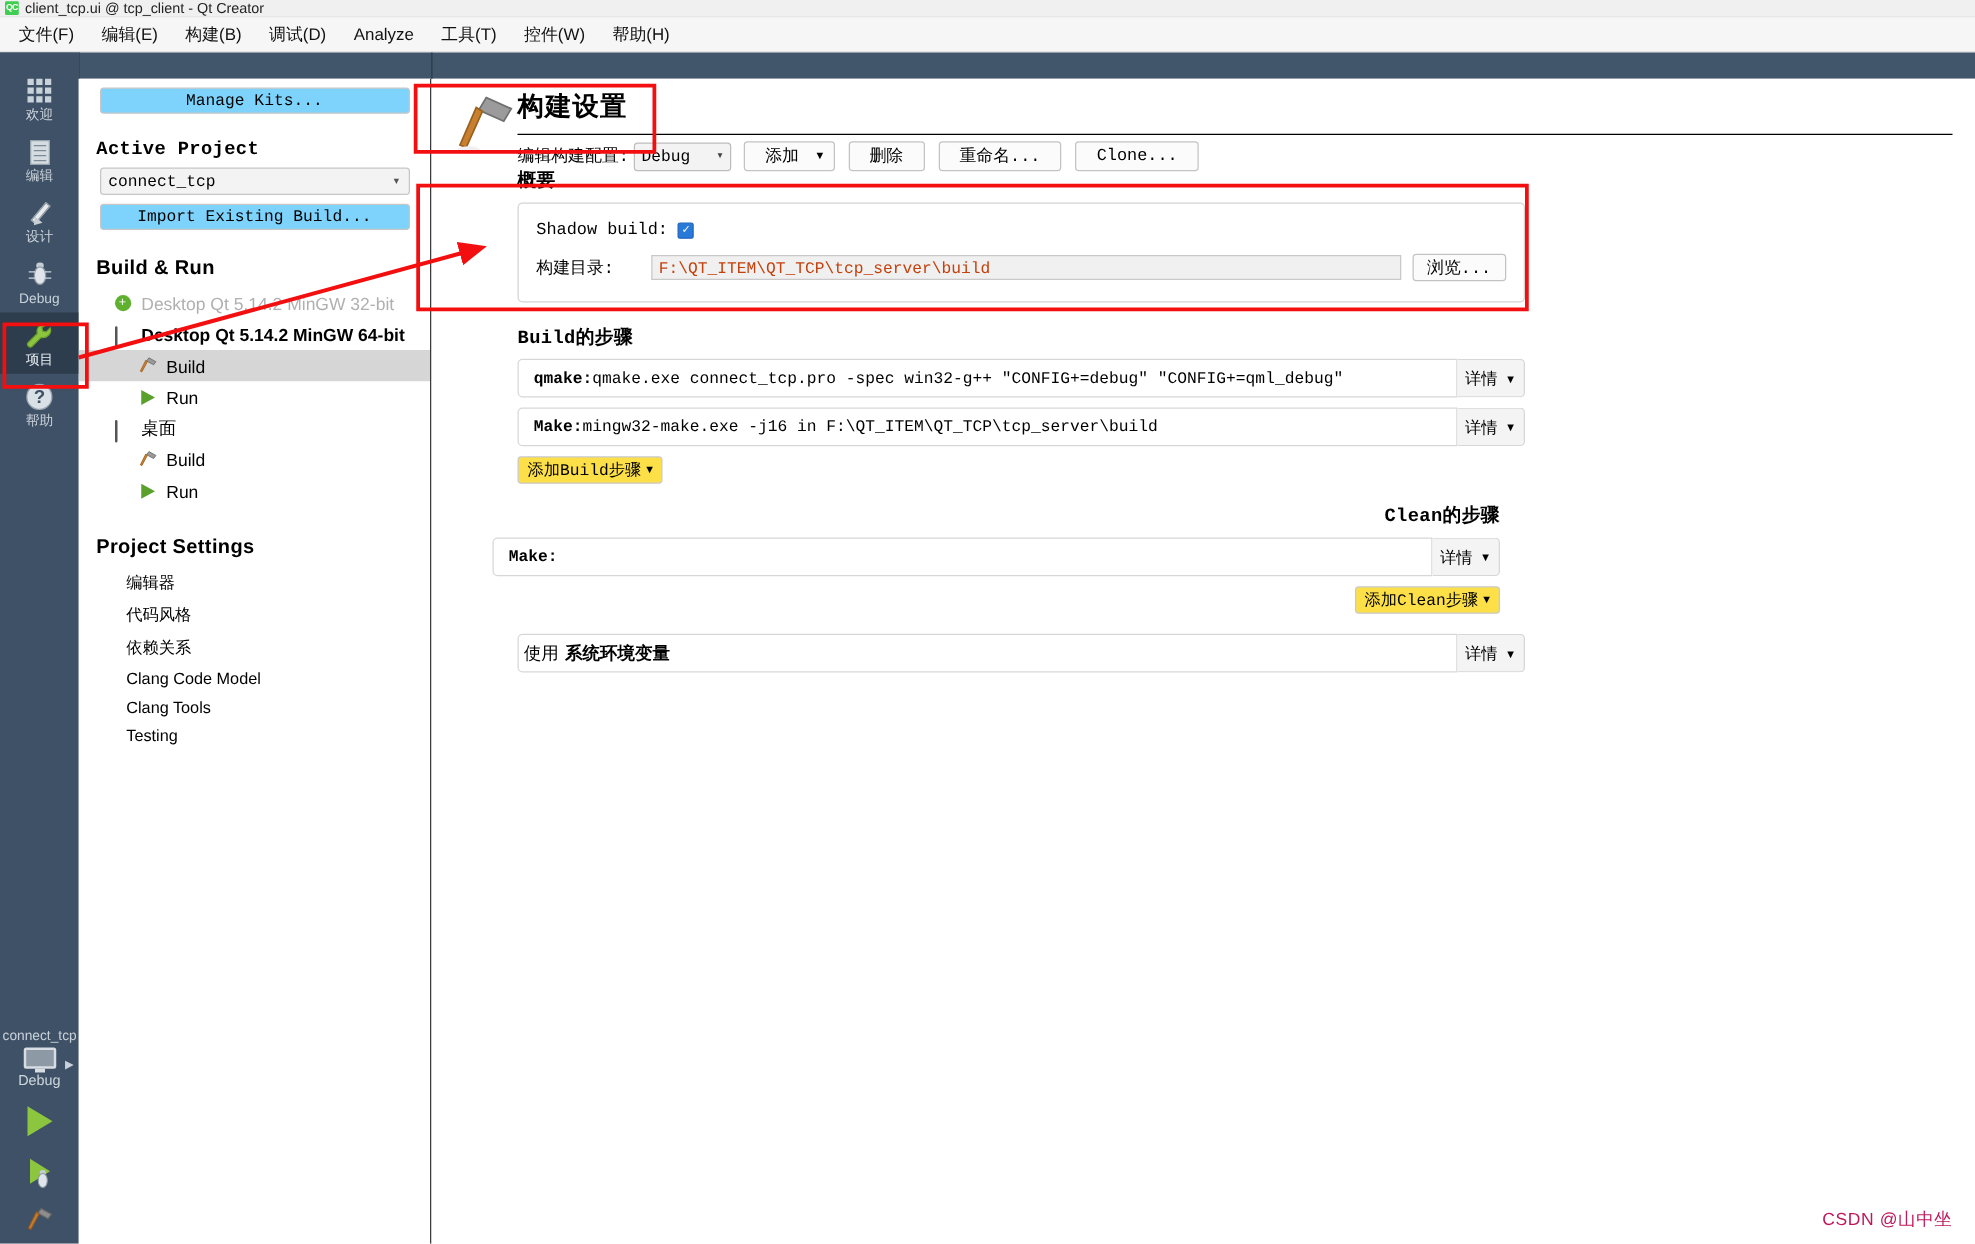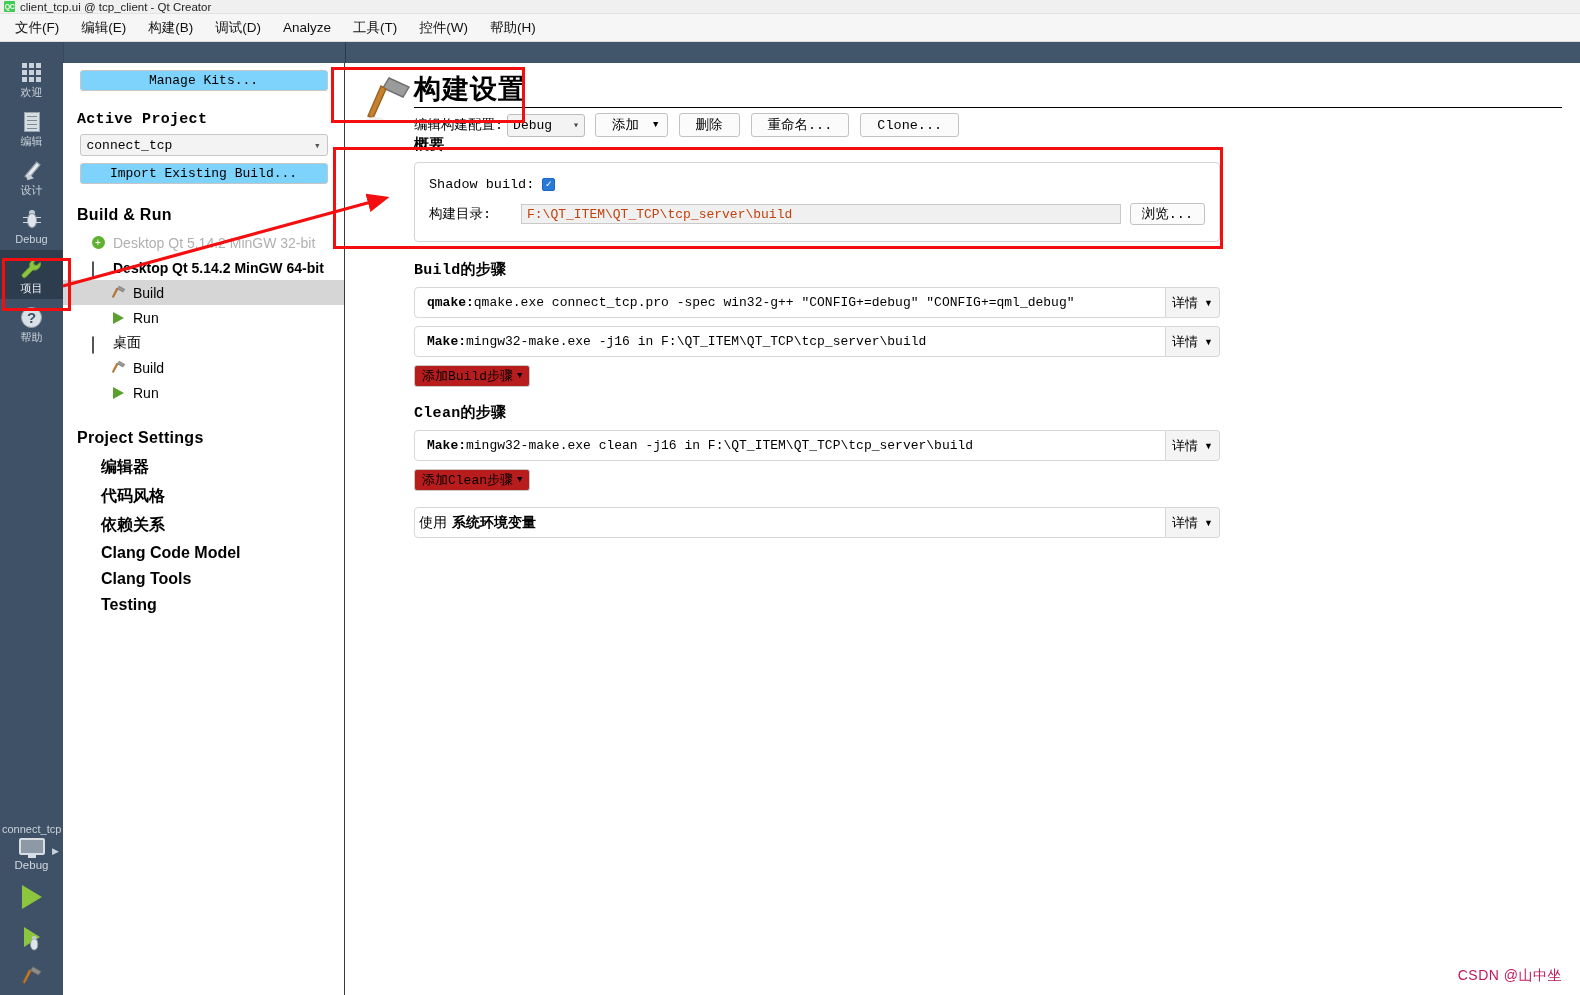--- a/index.html
+++ b/index.html
@@ -115,29 +115,29 @@
   .tnode.dim{ color:#b0b0b0; font-weight:normal; }
   .tnode.child{ padding-left:46px; }
   .tnode.sel{ background:#d6d6d6; }
   .tnode .tico{ width:18px; display:flex; align-items:center; justify-content:center; margin-right:6px; }
   .mon-sm{ width:13px;height:11px;position:relative; }
   .mon-sm .s{width:13px;height:9px;border:1.6px solid #555;border-radius:1px;}
   .mon-sm .b{width:5px;height:2px;background:#555;margin:0 auto;}
   .tri-sm{width:0;height:0;border-left:11px solid #5aa02c;border-top:6.5px solid transparent;border-bottom:6.5px solid transparent;}
   .plus-badge{width:13px;height:13px;border-radius:50%;background:#60b030;color:#fff;font-size:10px;
       display:flex;align-items:center;justify-content:center;line-height:1;}
-  .ps-item{ padding:4px 0 4px 38px; font-size:16px; cursor:pointer;font-weight:bold; }
+  .ps-item{ padding:4px 0 4px 38px; font-size:13px; cursor:pointer; }
   
   #content{
     position:absolute; top:63px; left:346px; right:0; bottom:0; background:#fff; overflow:hidden;
   }
   #bs-header{ position:relative; height:64px; }
   .bs-hammer{ position:absolute; left:17px; top:10px; width:52px; height:52px; }
   .bs-title{
-    position:absolute; left:68px; top:8px; font-size:27px; font-weight:bold;
+    position:absolute; left:68px; top:8px; font-size:21px; font-weight:bold;
     font-family:"Liberation Serif", serif; letter-spacing:1px;
   }
   .bs-rule{ position:absolute; left:68px; right:18px; top:44px; border-bottom:1px solid #000; }
   .bs-row{ position:absolute; left:68px; top:50px; display:flex; align-items:center; gap:0; }
   .bs-lbl{ font-family:"Liberation Mono", monospace; font-size:13.5px; margin-right:4px; }
   .cbox{
     height:23px; min-width:72px; background:#f3f3f3; border:1px solid #bdbdbd; border-radius:3px;
     display:flex; align-items:center; padding:0 5px;
     font-family:"Liberation Mono", monospace; font-size:13px; cursor:pointer; margin-right:10px;
   }
@@ -177,21 +177,21 @@
   }
   .stepbox b{ font-weight:bold; }
   .detbtn{
     width:54px; border:1px solid #d7d7d7; border-left:none; border-radius:0 4px 4px 0;
     background:#f4f4f4; display:flex; align-items:center; justify-content:center; gap:6px;
     font-size:13px; cursor:pointer;
   }
   .detbtn .caret{ font-size:9px; }
   .addstep{
     display:inline-flex; align-items:center; height:22px; border:1px solid #c9c9c9;
-    border-radius:3px; background:#b91c1c; padding:0 7px; cursor:pointer;
+    border-radius:3px; background:#fde047; padding:0 7px; cursor:pointer;
     font-family:"Liberation Mono", monospace; font-size:13px;
   }
   .addstep .caret{ margin-left:4px; font-size:9px; }
   .envrow{ display:flex; align-items:stretch; }
   .envbox{
     flex:1; border:1px solid #d7d7d7; border-radius:4px 0 0 4px; background:#fff;
     display:flex; align-items:center; padding:0 4px; height:31px; font-size:14px;
   }
   .envbox .strong{ font-weight:bold; margin-left:5px; }
   
@@ -466,26 +466,25 @@
         <span>详情</span>
         <span class="caret">▼</span>
       </div>
     </div>
     <div class="addstep">
       <span>添加Build步骤</span>
       <span class="caret">▼</span>
     </div>
   </div>
 
-  <div style="margin:16px 0 0 68px; width:806px;">
+  <div style="margin:16px 0 0 48px; width:806px;text-align:right;">
     <div class="sec-h">Clean的步骤</div>
     <div class="steprow">
       <div class="stepbox">
         <b>Make:</b>
-          <span> mingw32-make.exe clean -j16 in F:\QT_ITEM\QT_TCP\tcp_server\build</span>
       </div>
       <div class="detbtn">
         <span>详情</span>
         <span class="caret">▼</span>
       </div>
     </div>
     <div class="addstep">
       <span>添加Clean步骤</span>
       <span class="caret">▼</span>
     </div>

